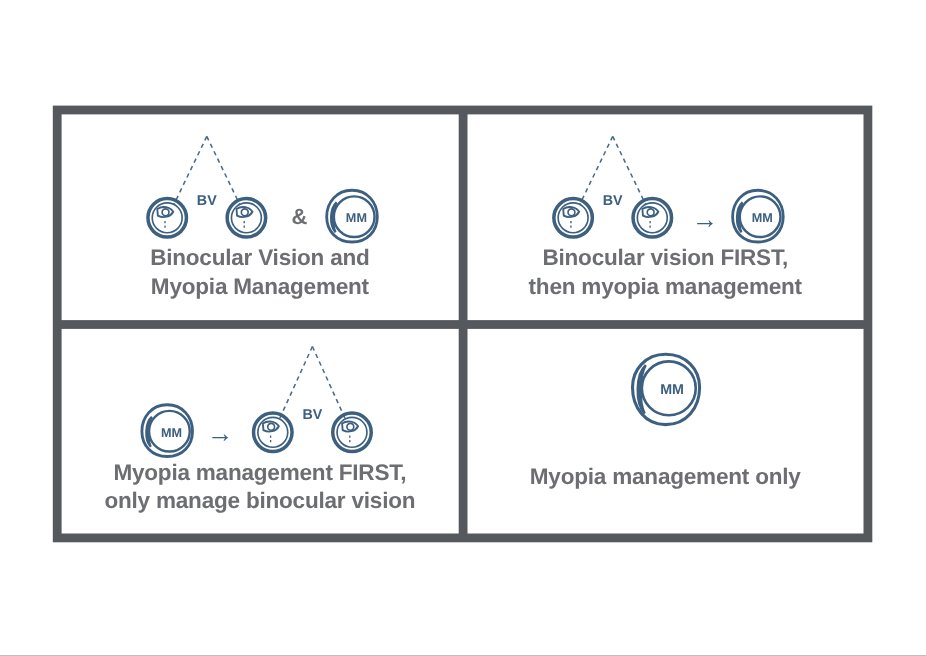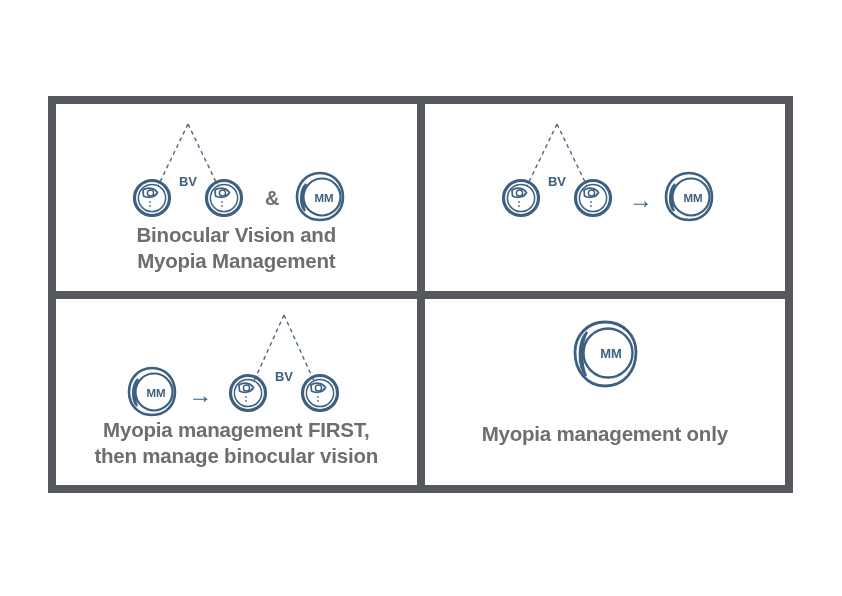--- a/index.html
+++ b/index.html
@@ -167,20 +167,22 @@
               <path d="M27 59 C41 59 50 70 50 83 C50 96 41 106 27 106 C13 106 4 96 4 83 C4 70 13 59 27 59 Z" stroke-width="2.6"></path>
               <circle cx="29" cy="83" r="18.5" stroke-width="2.2"></circle>
               <path d="M13 70 C7 75 6 91 12 97 C9 90 9 77 13 70 Z" stroke-width="2" fill="#ffffff"></path>
               <path d="M11 74 C8 79 8 88 11 93" stroke-width="1.6"></path>
             </g>
             <text x="31" y="88" text-anchor="middle" font-family="Liberation Sans, sans-serif" font-size="11.5" font-weight="bold" fill="#3d6080">MM</text>
           </svg>
         </div>
 
       </div>
+      <div class="caption">Binocular vision FIRST,
+then myopia management</div>
     </div>
 
     <div class="cell q3">
       <div class="iconrow">
 
         <div class="grp">
           <svg width="54" height="108" viewBox="0 0 54 108">
             <g fill="none" stroke="#3d6080">
               <path d="M27 59 C41 59 50 70 50 83 C50 96 41 106 27 106 C13 106 4 96 4 83 C4 70 13 59 27 59 Z" stroke-width="2.6"></path>
               <circle cx="29" cy="83" r="18.5" stroke-width="2.2"></circle>
@@ -212,21 +214,21 @@
               <path d="M90 76 a9.5 8 0 0 1 14.5 2.5 a9.5 8 0 0 1 -14 3.5 z" stroke-width="1.7" fill="#ffffff"></path>
               <circle cx="97.5" cy="79" r="3.1" stroke-width="1.5" fill="#ffffff"></circle>
               <line x1="97" y1="87" x2="97" y2="93" stroke-width="1.2" stroke-dasharray="2 2"></line>
             </g>
             <text x="63" y="72" text-anchor="middle" font-family="Liberation Sans, sans-serif" font-size="13" font-weight="bold" fill="#3d6080">BV</text>
           </svg>
         </div>
 
       </div>
       <div class="caption">Myopia management FIRST,
-then manage binocular vision</div>
+only manage binocular vision</div>
     </div>
 
     <div class="cell q4">
       <div class="iconrow">
         <div class="grp">
           <svg width="72" height="72" viewBox="0 0 72 72">
             <g fill="none" stroke="#3d6080">
               <path d="M36 3 C55 3 67 17 67 33 C67 52 55 67 36 67 C18 67 6 52 6 33 C6 17 18 3 36 3 Z" stroke-width="2.8"></path>
               <circle cx="39" cy="34" r="24.5" stroke-width="2.4"></circle>
               <path d="M18 13 C9 21 8 47 17 57 C12 46 12 24 18 13 Z" stroke-width="2.2" fill="#ffffff"></path>

